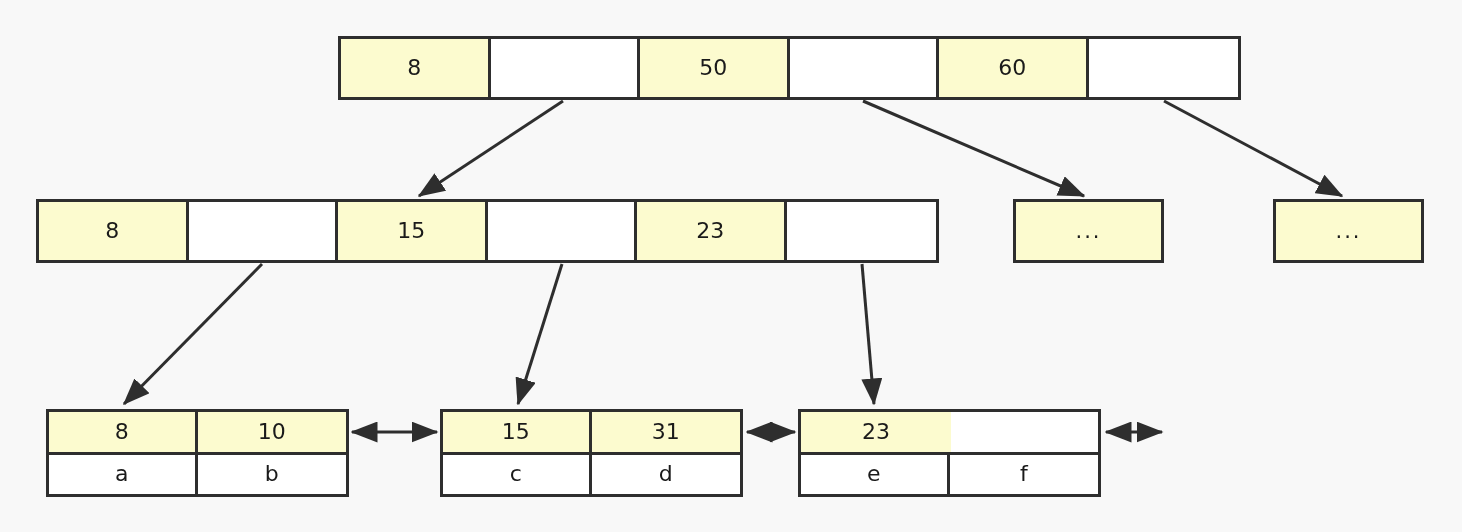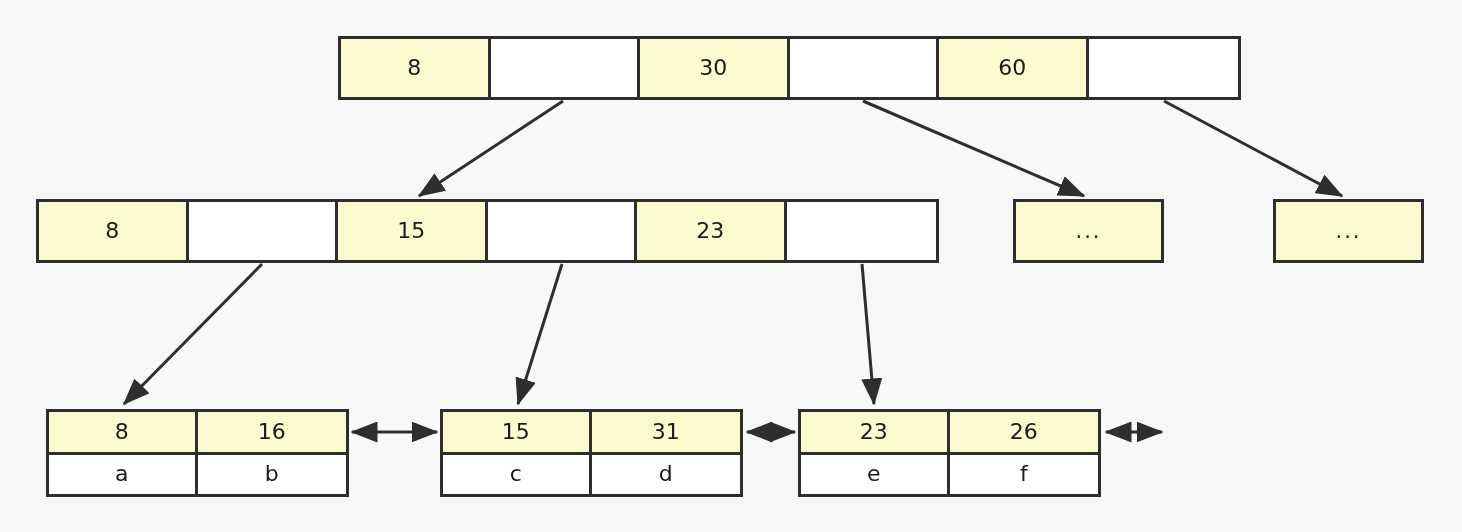--- a/index.html
+++ b/index.html
@@ -138,21 +138,21 @@
     <line x1="352" y1="432" x2="437" y2="432" stroke="#2e2e2e" stroke-width="3" marker-start="url(#arrowhead-start)" marker-end="url(#arrowhead)"></line>
 
     <line x1="747" y1="432" x2="795" y2="432" stroke="#2e2e2e" stroke-width="3" marker-start="url(#arrowhead-start)" marker-end="url(#arrowhead)"></line>
 
     <line x1="1106" y1="432" x2="1162" y2="432" stroke="#2e2e2e" stroke-width="3" marker-start="url(#arrowhead-start)" marker-end="url(#arrowhead)"></line>
   </svg>
 
   <div class="node internal" style="left:338px; top:36px; width:903px;">
     <div class="cell key">8</div>
     <div class="cell empty"></div>
-    <div class="cell key">30</div>
+    <div class="cell key">50</div>
     <div class="cell empty"></div>
     <div class="cell key">60</div>
     <div class="cell empty"></div>
   </div>
 
   <div class="node internal" style="left:36px; top:199px; width:903px;">
     <div class="cell key">8</div>
     <div class="cell empty"></div>
     <div class="cell key">15</div>
     <div class="cell empty"></div>
@@ -164,21 +164,21 @@
     <div class="cell">...</div>
   </div>
 
   <div class="node ellipsis-node" style="left:1273px; top:199px;">
     <div class="cell">...</div>
   </div>
 
   <div class="node leaf" style="left:46px; top:409px;">
     <div class="leaf-row keys">
       <div class="cell key">8</div>
-      <div class="cell key">16</div>
+      <div class="cell key">10</div>
     </div>
     <div class="leaf-row vals">
       <div class="cell">a</div>
       <div class="cell">b</div>
     </div>
   </div>
 
   <div class="node leaf" style="left:440px; top:409px;">
     <div class="leaf-row keys">
       <div class="cell key">15</div>
@@ -186,21 +186,20 @@
     </div>
     <div class="leaf-row vals">
       <div class="cell">c</div>
       <div class="cell">d</div>
     </div>
   </div>
 
   <div class="node leaf" style="left:798px; top:409px;">
     <div class="leaf-row keys">
       <div class="cell key">23</div>
-      <div class="cell key">26</div>
     </div>
     <div class="leaf-row vals">
       <div class="cell">e</div>
       <div class="cell">f</div>
     </div>
   </div>
 
 </div>
 
 </body></html>

